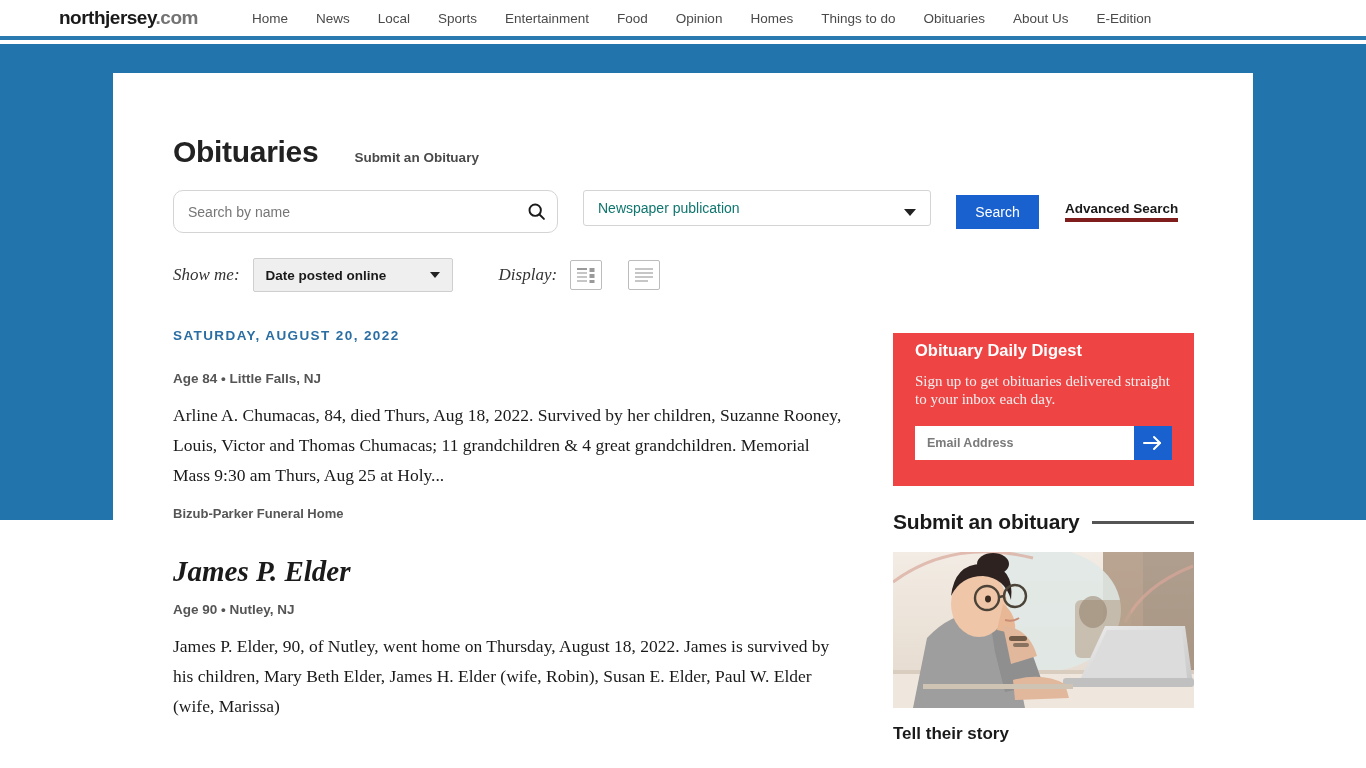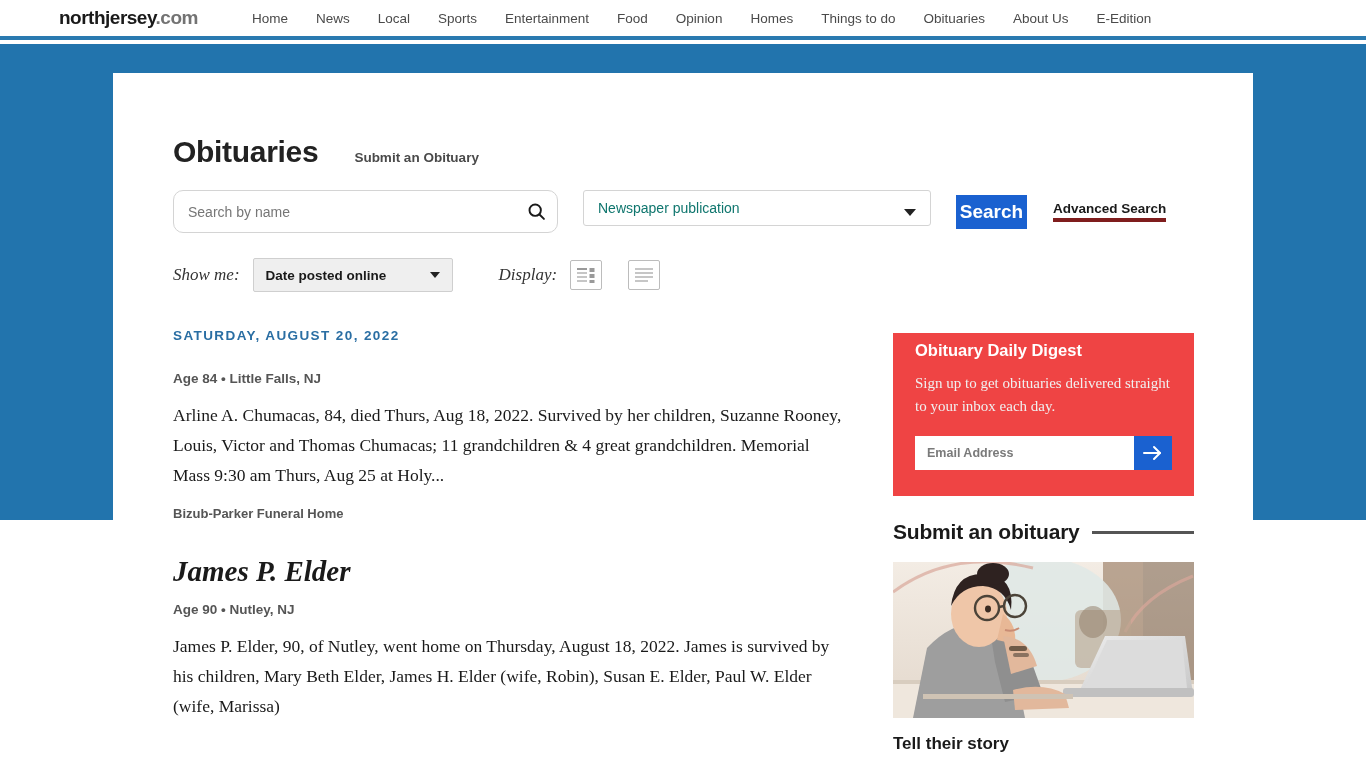--- a/index.html
+++ b/index.html
@@ -127,26 +127,26 @@
   .pub-caret {
     position: absolute; right: 15px; top: 19px;
     width: 0; height: 0;
     border-left: 6px solid transparent;
     border-right: 6px solid transparent;
     border-top: 7px solid #222;
     pointer-events: none;
   }
   .search-btn {
     margin-left: 25px;
-    width: 71px; height: 34px;
+    width: 83px; height: 34px;
     background: #1a61d0;
     color: #fff;
     border: none;
-    font-size: 19px;
-    font-weight: bold;
+    font-size: 14px;
+    font-weight: normal;
     font-family: "Liberation Sans", sans-serif;
     cursor: pointer;
   }
   .adv-search {
     margin-left: 26px;
     font-size: 13.5px;
     font-weight: bold;
     color: #1a1a1a;
     border-bottom: 4px solid #7f1d1d;
     padding-bottom: 2px;
@@ -263,21 +263,21 @@
   .digest-title {
     color: #fff;
     font-size: 16.5px;
     font-weight: bold;
     margin-bottom: 12px;
   }
   .digest-desc {
     font-family: "Liberation Serif", serif;
     color: #f0f0f0;
     font-size: 15px;
-    line-height: 23px;
+    line-height: 18px;
     margin-bottom: 18px;
   }
   .digest-form { display: flex; height: 34px; }
   .email-input {
     flex: 1;
     border: none;
     padding: 0 12px;
     font-size: 12.5px;
     font-weight: bold;
     font-family: "Liberation Sans", sans-serif;

